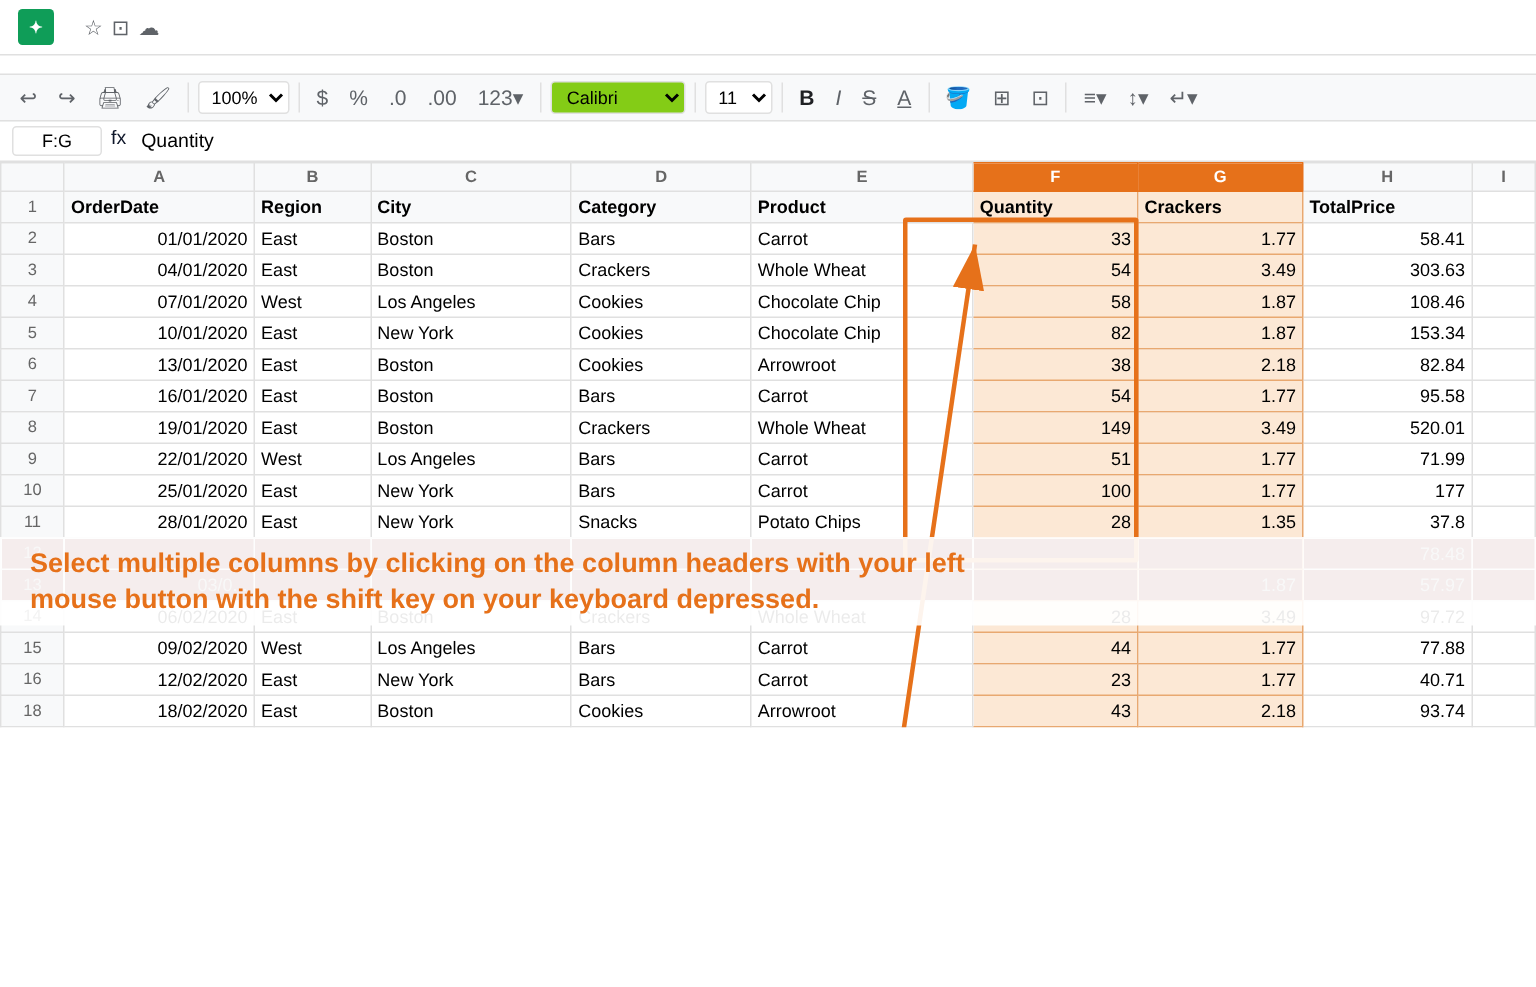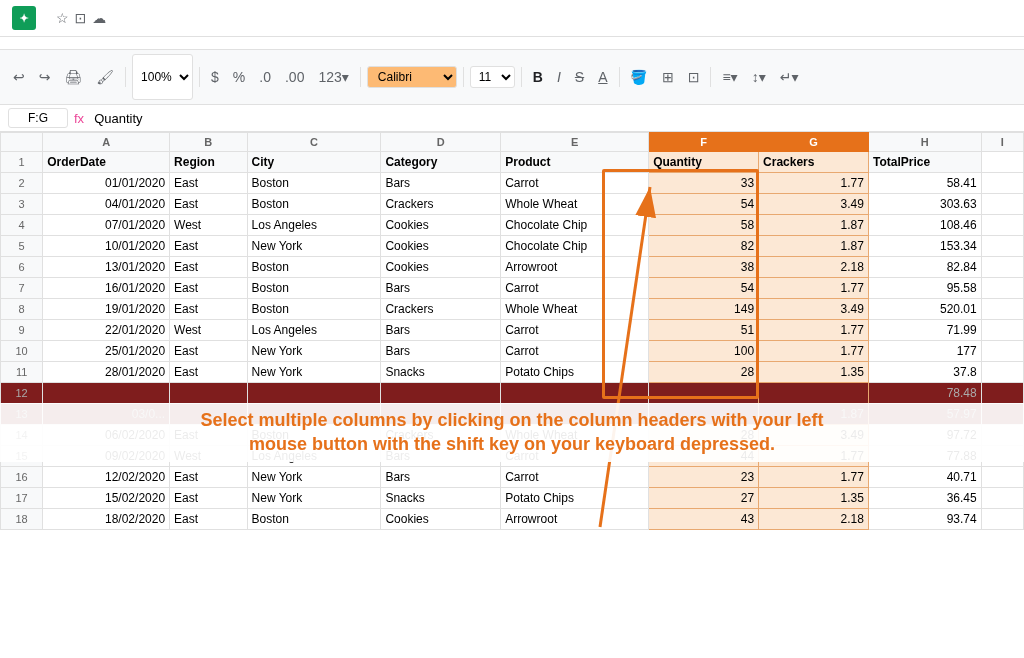--- a/index.html
+++ b/index.html
@@ -61,65 +61,65 @@
       color: #5f6368;
       cursor: pointer;
       border-radius: 3px;
       font-size: 14px;
       border: none; background: transparent;
     }
     .toolbar-separator { width: 1px; height: 20px; background: #e0e0e0; margin: 0 2px; }
     .zoom-select {
       border: 1px solid #e0e0e0;
       border-radius: 3px;
-      padding: 14px 4px;
+      padding: 2px 4px;
       font-size: 12px;
       background: white;
       cursor: pointer;
     }
     .font-select {
       border: 1px solid #e0e0e0;
       border-radius: 3px;
       padding: 2px 6px;
       font-size: 12px;
-      background: #fdba74;
+      background: #84cc16;
       cursor: pointer;
       width: 90px;
     }
     .font-size-select {
       border: 1px solid #e0e0e0;
       border-radius: 3px;
       padding: 2px 4px;
       font-size: 12px;
       background: white;
       cursor: pointer;
       width: 45px;
     }
     .bold-btn { font-weight: bold; color: #202124; }
     .italic-btn { font-style: italic; }
     .strikethrough-btn { text-decoration: line-through; }
     .underline-btn { text-decoration: underline; }
 
     
     .formula-bar {
       display: flex;
-      align-items: center;
+      align-items: flex-start;
       padding: 3px 8px;
       border-bottom: 1px solid #e0e0e0;
       gap: 6px;
     }
     .cell-ref {
       border: 1px solid #e0e0e0;
       border-radius: 3px;
       padding: 2px 6px;
       font-size: 12px;
       width: 60px;
       text-align: center;
     }
-    .fx-label { color: #ec4899; font-size: 13px; }
+    .fx-label { color: #0f172a; font-size: 13px; }
     .formula-input {
       flex: 1;
       border: none;
       outline: none;
       font-size: 13px;
       padding: 2px 4px;
     }
 
     
     .spreadsheet-container {
@@ -189,21 +189,21 @@
       position: absolute;
       z-index: 20;
       background: white;
       border: none;
       padding: 4px 8px;
     }
     .annotation-text {
       font-size: 18px;
       font-weight: bold;
       color: #e6711a;
-      text-align: center;
+      text-align: left;
       line-height: 1.3;
     }
 
     
     .num { text-align: right; }
     
     
     .blurred-row td {
       color: #aaa;
       background: #7f1d1d;
@@ -497,32 +497,20 @@
           <td>East</td>
           <td>New York</td>
           <td>Bars</td>
           <td>Carrot</td>
           <td class="selected-col num">23</td>
           <td class="selected-col num">1.77</td>
           <td class="num">40.71</td>
           <td></td>
         </tr>
         <tr>
-          <td class="row-header">17</td>
-          <td class="num">15/02/2020</td>
-          <td>East</td>
-          <td>New York</td>
-          <td>Snacks</td>
-          <td>Potato Chips</td>
-          <td class="selected-col num">27</td>
-          <td class="selected-col num">1.35</td>
-          <td class="num">36.45</td>
-          <td></td>
-        </tr>
-        <tr>
           <td class="row-header">18</td>
           <td class="num">18/02/2020</td>
           <td>East</td>
           <td>Boston</td>
           <td>Cookies</td>
           <td>Arrowroot</td>
           <td class="selected-col num">43</td>
           <td class="selected-col num">2.18</td>
           <td class="num">93.74</td>
           <td></td>

